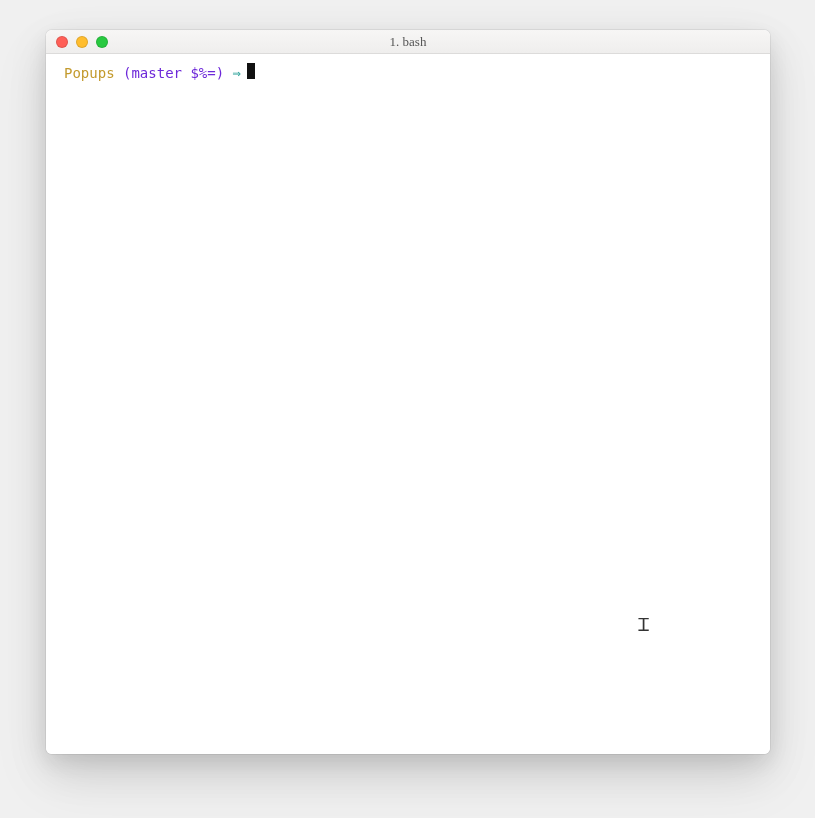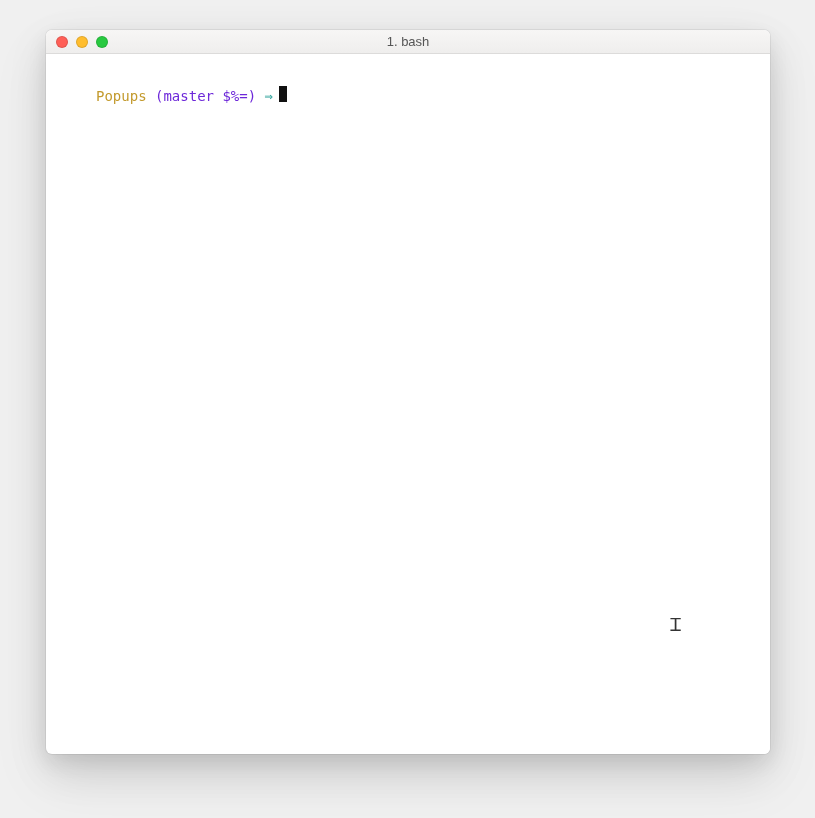--- a/index.html
+++ b/index.html
@@ -29,20 +29,21 @@
   }
   .titlebar {
     height: 24px;
     background: linear-gradient(to bottom, #f7f6f5, #efeeed);
     border-bottom: 1px solid #dcdbda;
     border-top-left-radius: 6px;
     border-top-right-radius: 6px;
     display: flex;
     align-items: center;
     position: relative;
+    font-family: Liberation Serif, serif;
   }
   .traffic-lights {
     display: flex;
     gap: 8px;
     padding-left: 10px;
     align-items: center;
   }
   .light {
     width: 12px;
     height: 12px;
@@ -55,28 +56,27 @@
     position: absolute;
     left: 0; right: 0;
     text-align: center;
     font-size: 13px;
     color: #555;
     pointer-events: none;
   }
   .terminal {
     flex: 1;
     background: #ffffff;
-    padding: 31px 18px;
+    padding: 8px 18px;
     font-family: "Menlo", "Consolas", "Monaco", monospace;
     font-size: 14px;
     line-height: 1.45;
     position: relative;
     border-bottom-left-radius: 6px;
     border-bottom-right-radius: 6px;
-    margin-left: 32px;
   }
   .prompt-line {
     white-space: pre;
     display: flex;
     align-items: baseline;
   }
   .dir { color: #c39a2d; }
   .git { color: #6d28d9; }
   .arrow { color: #2aa198; }
   .cursor {

